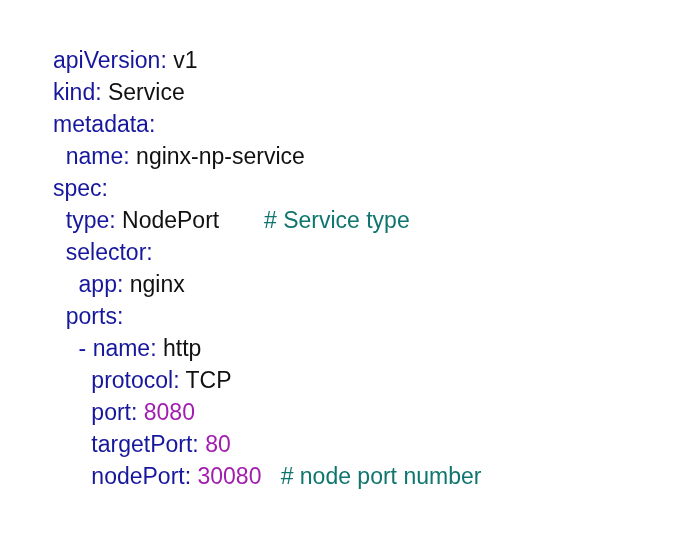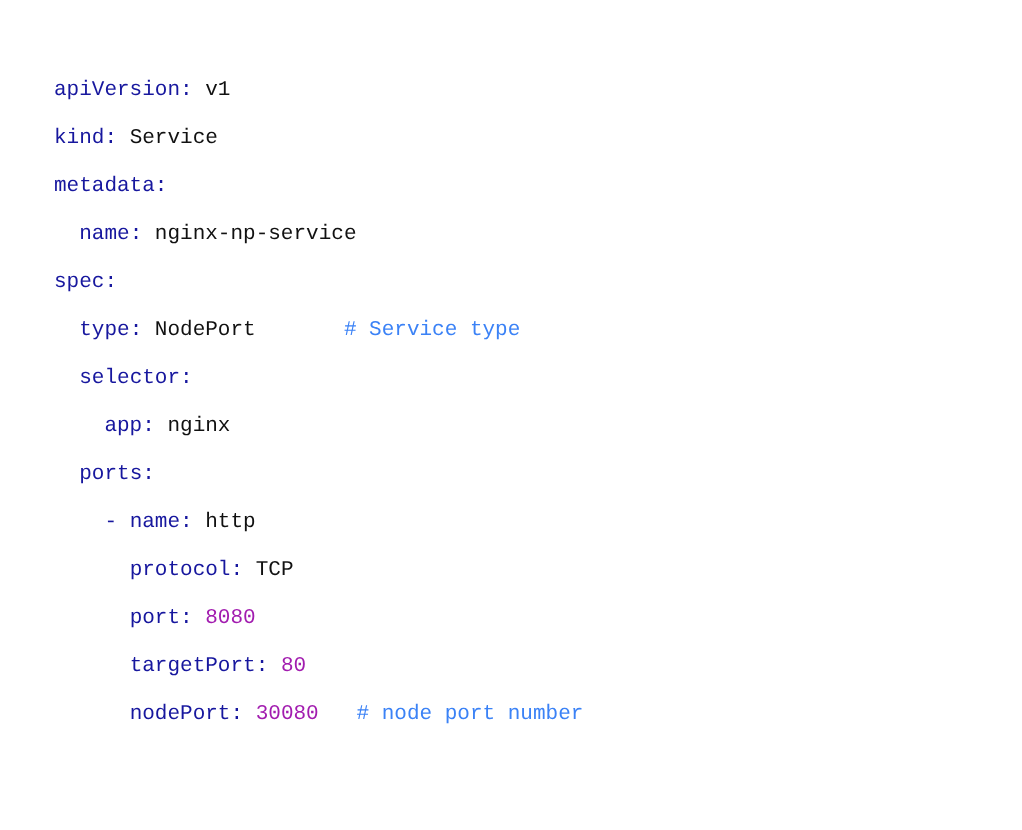--- a/index.html
+++ b/index.html
@@ -8,36 +8,36 @@
     background: #ffffff;
   }
   body {
     width: 681px;
     height: 553px;
     overflow: hidden;
     font-family: "DejaVu Sans Mono", monospace;
   }
   #code-block {
     position: absolute;
-    left: 36px;
+    left: 53px;
     top: 44px;
-    font-family: Liberation Mono, monospace;
-    font-size: 14px;
+    font-family: Liberation Sans, sans-serif;
+    font-size: 23px;
     line-height: 32px;
     white-space: pre;
     letter-spacing: 0px;
   }
   .code-line {
     white-space: pre;
     height: 32px;
   }
   .tok-key    { color: #17179e; }
   .tok-punct  { color: #17179e; }
   .tok-dash   { color: #17179e; }
   .tok-val    { color: #111111; }
   .tok-num    { color: #a21caf; }
-  .tok-comment{ color: #3b82f6; margin-top: 31px; }
+  .tok-comment{ color: #0f766e; margin-top: 31px; }
   .tok-indent { color: transparent; }
 </style>
 </head>
 <body>
 
 <div id="code-block"><div class="code-line"><span class="tok-key">apiVersion</span><span class="tok-punct">:</span><span class="tok-indent"> </span><span class="tok-val">v1</span></div><div class="code-line"><span class="tok-key">kind</span><span class="tok-punct">:</span><span class="tok-indent"> </span><span class="tok-val">Service</span></div><div class="code-line"><span class="tok-key">metadata</span><span class="tok-punct">:</span></div><div class="code-line"><span class="tok-indent">  </span><span class="tok-key">name</span><span class="tok-punct">:</span><span class="tok-indent"> </span><span class="tok-val">nginx-np-service</span></div><div class="code-line"><span class="tok-key">spec</span><span class="tok-punct">:</span></div><div class="code-line"><span class="tok-indent">  </span><span class="tok-key">type</span><span class="tok-punct">:</span><span class="tok-indent"> </span><span class="tok-val">NodePort</span><span><span class="tok-indent">       </span><span class="tok-comment"># Service type</span></span></div><div class="code-line"><span class="tok-indent">  </span><span class="tok-key">selector</span><span class="tok-punct">:</span></div><div class="code-line"><span class="tok-indent">    </span><span class="tok-key">app</span><span class="tok-punct">:</span><span class="tok-indent"> </span><span class="tok-val">nginx</span></div><div class="code-line"><span class="tok-indent">  </span><span class="tok-key">ports</span><span class="tok-punct">:</span></div><div class="code-line"><span class="tok-indent">    </span><span class="tok-dash">- </span><span class="tok-key">name</span><span class="tok-punct">:</span><span class="tok-indent"> </span><span class="tok-val">http</span></div><div class="code-line"><span class="tok-indent">      </span><span class="tok-key">protocol</span><span class="tok-punct">:</span><span class="tok-indent"> </span><span class="tok-val">TCP</span></div><div class="code-line"><span class="tok-indent">      </span><span class="tok-key">port</span><span class="tok-punct">:</span><span class="tok-indent"> </span><span class="tok-num">8080</span></div><div class="code-line"><span class="tok-indent">      </span><span class="tok-key">targetPort</span><span class="tok-punct">:</span><span class="tok-indent"> </span><span class="tok-num">80</span></div><div class="code-line"><span class="tok-indent">      </span><span class="tok-key">nodePort</span><span class="tok-punct">:</span><span class="tok-indent"> </span><span class="tok-num">30080</span><span><span class="tok-indent">   </span><span class="tok-comment"># node port number</span></span></div></div>
 
 </body></html>

